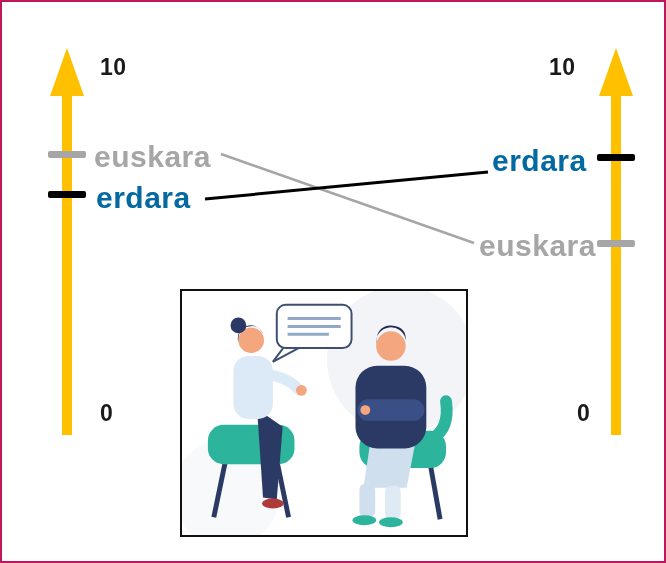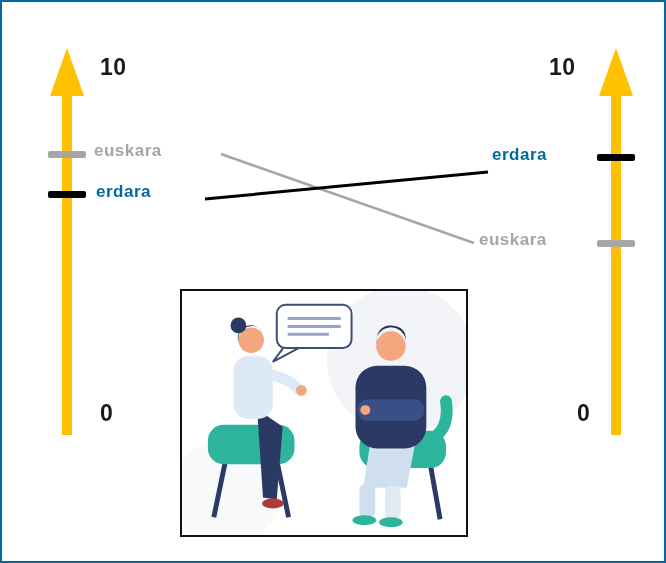--- a/index.html
+++ b/index.html
@@ -1,27 +1,27 @@
 <!DOCTYPE html>
 <html><head>
 <meta charset="utf-8">
 <style>
   * { margin:0; padding:0; box-sizing:border-box; }
   html,body { background:#ffffff; font-family:"Liberation Sans", sans-serif; }
   .frame{
     position:relative; width:666px; height:563px;
-    border:2px solid #0369a1; background:#fff; overflow:hidden;
+    border:2px solid #be185d; background:#fff; overflow:hidden;
   }
   .abs{ position:absolute; }
   .lbl{
     position:absolute; font-weight:bold; line-height:1; white-space:nowrap;
     letter-spacing:0.5px;
   }
   .num{ font-size:23px; color:#1a1a1a; }
-  .scale-lbl{ font-size:17px; }
+  .scale-lbl{ font-size:30px; }
   .gray-txt{ color:#a6a6a6; }
   .black-txt{ color:#0369a1; }
   .tick{ position:absolute; width:38px; height:7px; border-radius:2px; }
   .tick-gray{ background:#a6a6a6; }
   .tick-black{ background:#000000; }
   .connector-svg{ position:absolute; left:0; top:0; pointer-events:none; }
   .illustration{
     position:absolute; left:178px; top:287px; width:288px; height:248px;
     border:2px solid #111; background:#fff;
   }

